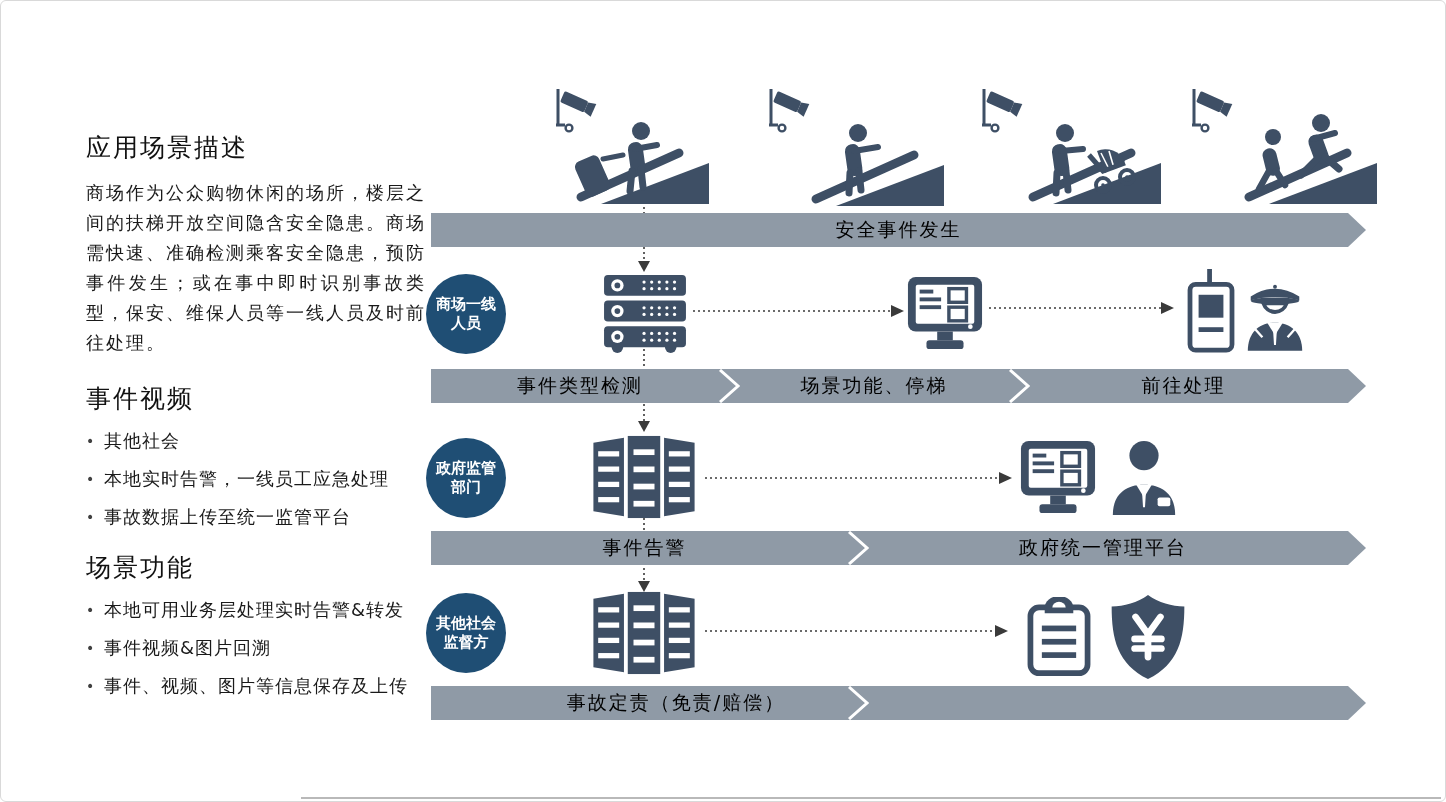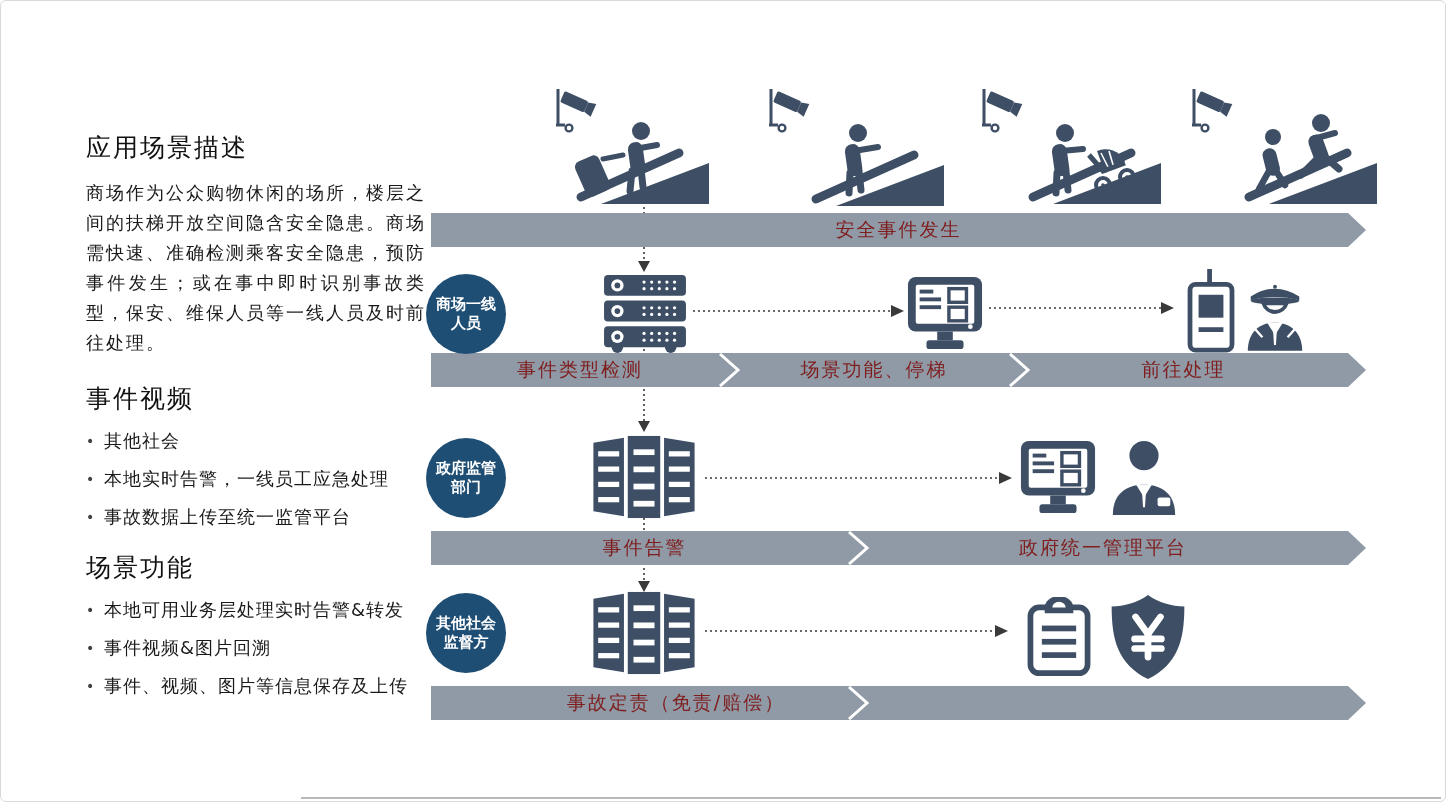--- a/index.html
+++ b/index.html
@@ -18,21 +18,21 @@
   .role-circle{position:absolute;left:425px;width:80px;height:80px;border-radius:50%;
     background:#1F4E74;color:#fff;display:flex;flex-direction:column;align-items:center;justify-content:center;
     font-weight:700;font-size:15px;line-height:19px;text-align:center;z-index:3;}
   .role-circle.single{font-size:17px;}
 
   
   .banner{position:absolute;left:430px;width:935px;height:34px;background:#8F9AA6;z-index:2;
     clip-path:polygon(0 0,calc(100% - 18px) 0,100% 50%,calc(100% - 18px) 100%,0 100%);
     display:flex;}
   .banner-seg{height:34px;display:flex;align-items:center;justify-content:center;
-    color:#7f1d1d;font-size:19px;letter-spacing:2px;white-space:nowrap;}
+    color:#000000;font-size:19px;letter-spacing:2px;white-space:nowrap;}
   .banner-sep{position:absolute;top:0;height:34px;width:24px;z-index:2;}
 
   
   .conn{position:absolute;z-index:1;}
   .icon{position:absolute;z-index:3;}
 
   
   .bottom-line{position:absolute;height:2px;background:#b9b9b9;z-index:4;}
 </style>
 </head>
@@ -89,21 +89,21 @@
     <span>其他社会</span>
     <span>监督方</span>
   </div>
 
   <div class="banner" style="top:212px;">
     <div class="banner-seg" style="width:935px;">
       <span>安全事件发生</span>
     </div>
   </div>
 
-  <div class="banner" style="top:352px;align-items:center;">
+  <div class="banner" style="top:368px;align-items:center;">
     <div class="banner-seg" style="width:298px;">
       <span>事件类型检测</span>
     </div>
     <div class="banner-seg" style="width:290px;">
       <span>场景功能、停梯</span>
     </div>
     <div class="banner-seg" style="width:347px;padding-right:18px;box-sizing:border-box;">
       <span>前往处理</span>
     </div>
     <svg class="banner-sep" style="left:286px;" viewBox="0 0 24 34">

